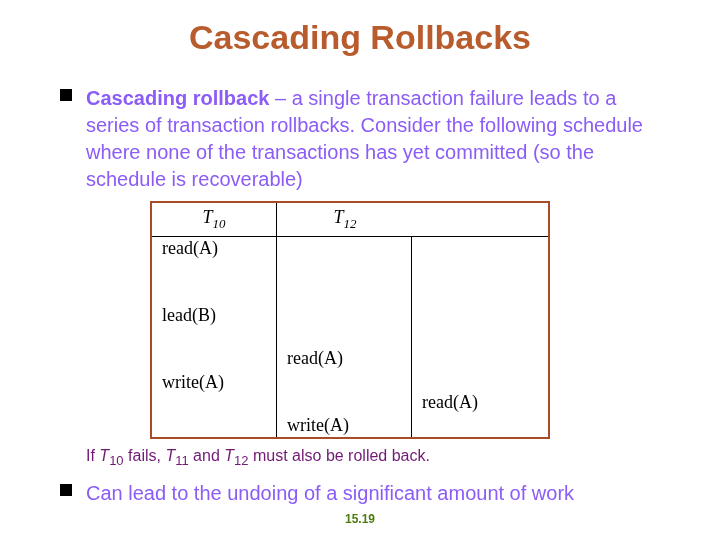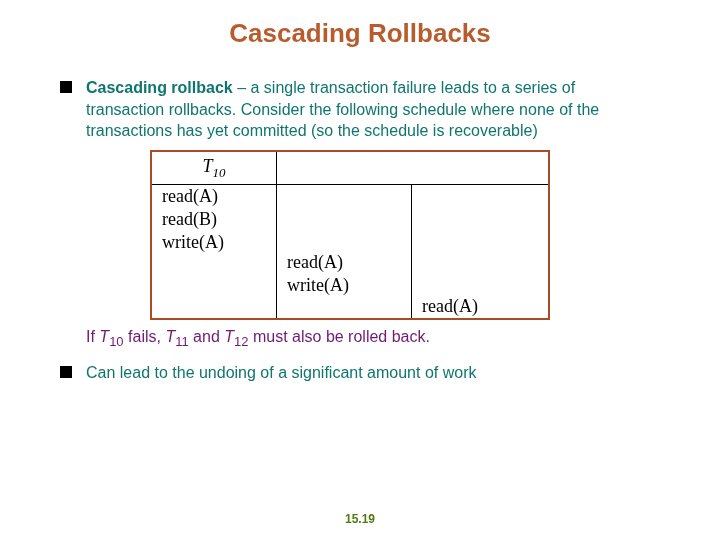--- a/index.html
+++ b/index.html
@@ -6,42 +6,42 @@
   body {
     width: 720px;
     height: 540px;
     background: #fff;
     font-family: Arial, Helvetica, sans-serif;
     position: relative;
     padding: 18px 40px 0 40px;
   }
   .title {
     text-align: center;
-    font-size: 26px;
+    font-size: 34px;
     font-weight: bold;
     color: #b85c2e;
     margin-bottom: 28px;
   }
   .bullet-row {
     display: flex;
     align-items: flex-start;
     margin-left: 20px;
     margin-bottom: 8px;
   }
   .bullet-sq {
     width: 12px;
     height: 12px;
     background: #000;
     flex: 0 0 12px;
     margin-top: 4px;
     margin-right: 14px;
   }
   .bullet-text {
-    font-size: 16px;
-    color: #0f766e;
+    font-size: 20px;
+    color: #8b5cf6;
     line-height: 1.35;
     max-width: 560px;
   }
   .bold-term { font-weight: bold; }
   .table-wrap {
     margin: 8px 0 8px 110px;
     border: 2px solid #a94b25;
     width: 400px;
     font-family: "Times New Roman", serif;
     font-size: 18px;
@@ -56,21 +56,21 @@
     padding: 4px 8px;
     font-style: italic;
   }
   .cell {
     padding: 2px 10px;
   }
   .col1 { width: 125px; border-right: 1px solid #000; }
   .col2 { width: 135px; border-right: 1px solid #000; }
   .col3 { width: 136px; }
   .t-body { display: flex; }
-  .t-body .col-stack { display: flex; flex-direction: column; }
+  .t-body .col-stack { display: flex; flex-direction: column; gap: 44px; }
   .col-stack .cell { padding: 1px 10px; }
   .spacer1 { height: 66px; }
   .spacer2 { height: 110px; }
   .sub { font-size: 13px; vertical-align: sub; }
   .after-text {
     font-size: 16px;
     color: #701a75;
     margin-left: 46px;
     margin-top: 6px;
     margin-bottom: 12px;
@@ -95,25 +95,26 @@
 <div class="bullet-row">
   <div class="bullet-sq"></div>
   <div class="bullet-text">
     <span class="bold-term">Cascading rollback</span><span> – a single transaction failure leads to a series of transaction rollbacks.  Consider the following schedule where none of the transactions has yet committed (so the schedule is recoverable)</span>
   </div>
 </div>
 
 <div class="table-wrap">
   <div class="t-head">
     <div class="cell col1"><span>T</span><span class="sub">10</span></div>
+    <div class="cell col3"><span>T</span><span class="sub">12</span></div>
   </div>
   <div class="t-body">
     <div class="col-stack col1">
       <div class="cell">read(A)</div>
-      <div class="cell">read(B)</div>
+      <div class="cell">lead(B)</div>
       <div class="cell">write(A)</div>
     </div>
     <div class="col-stack col2">
       <div class="spacer1"></div>
       <div class="cell">read(A)</div>
       <div class="cell">write(A)</div>
     </div>
     <div class="col-stack col3">
       <div class="spacer2"></div>
       <div class="cell">read(A)</div>

